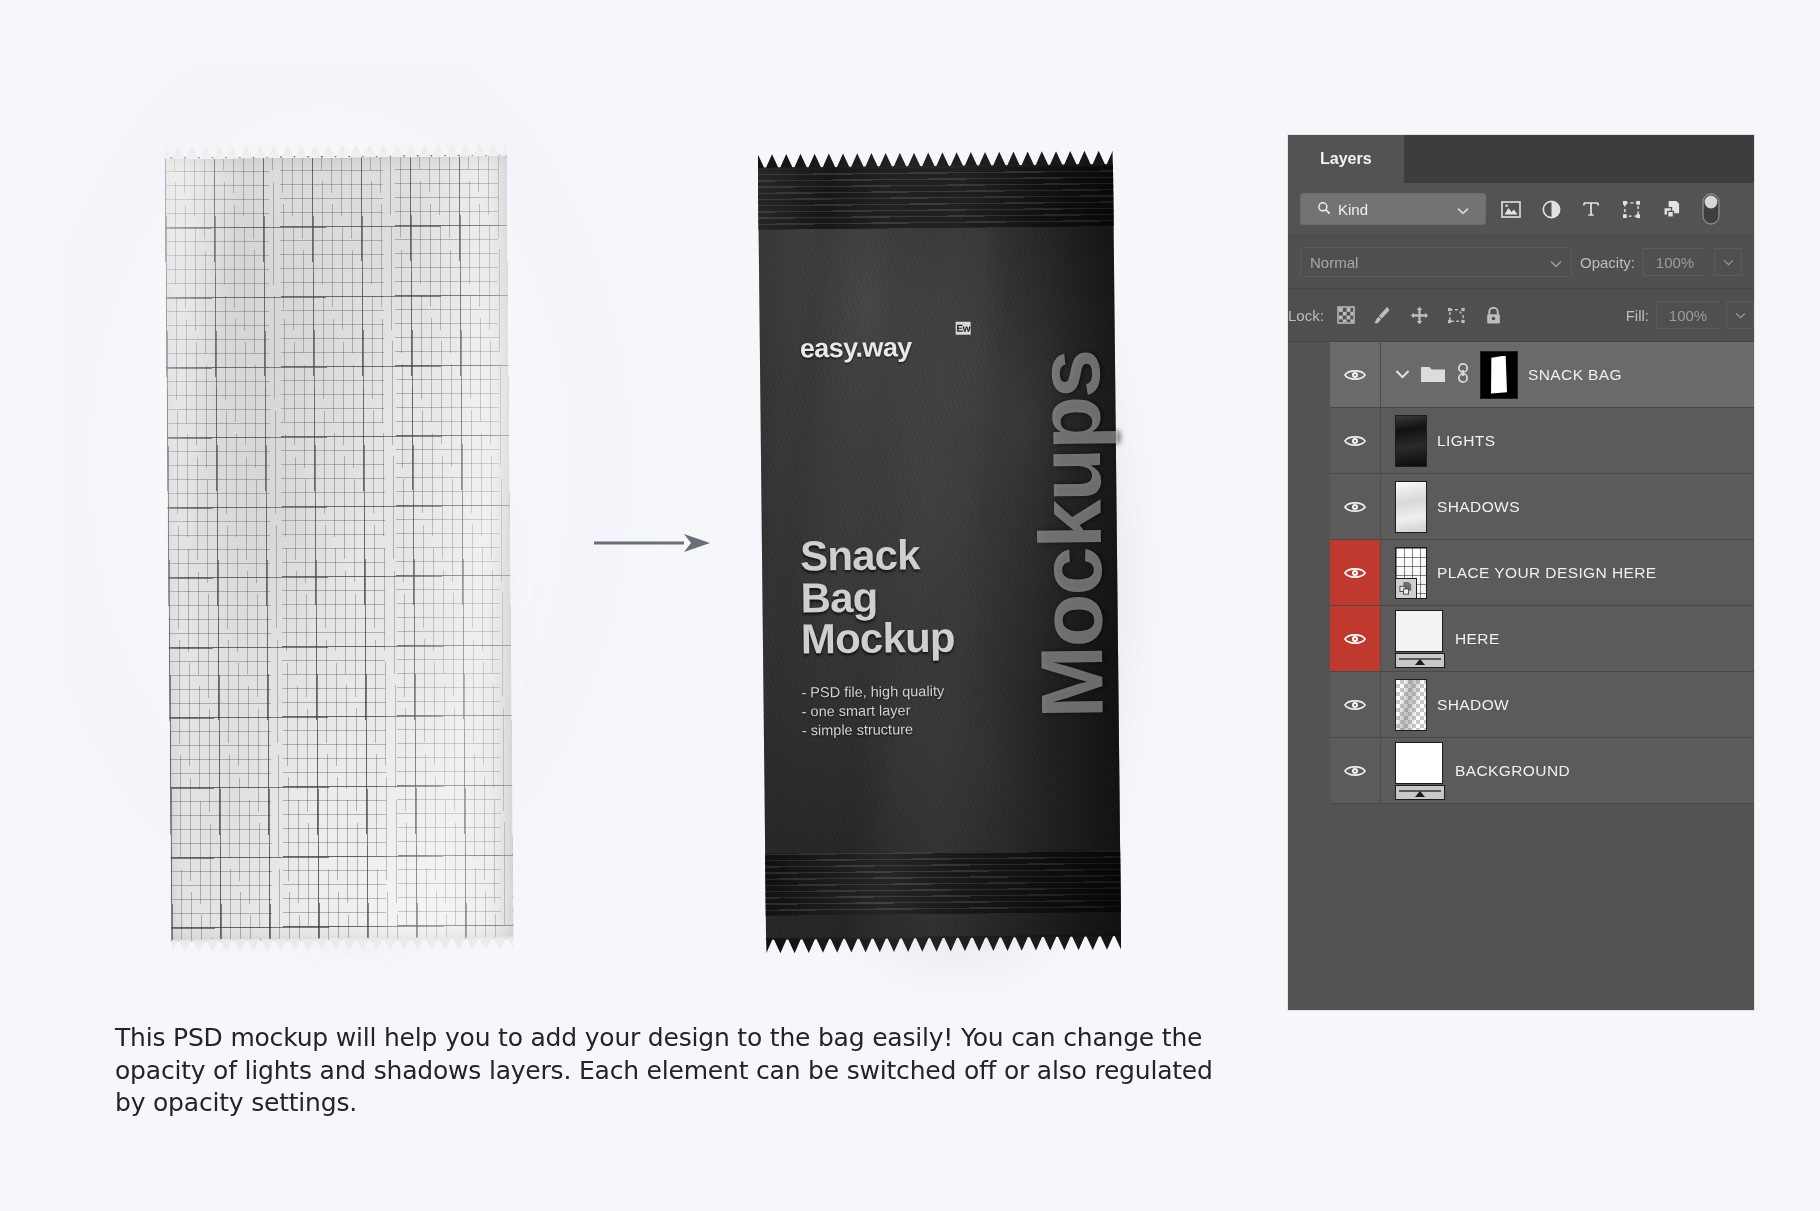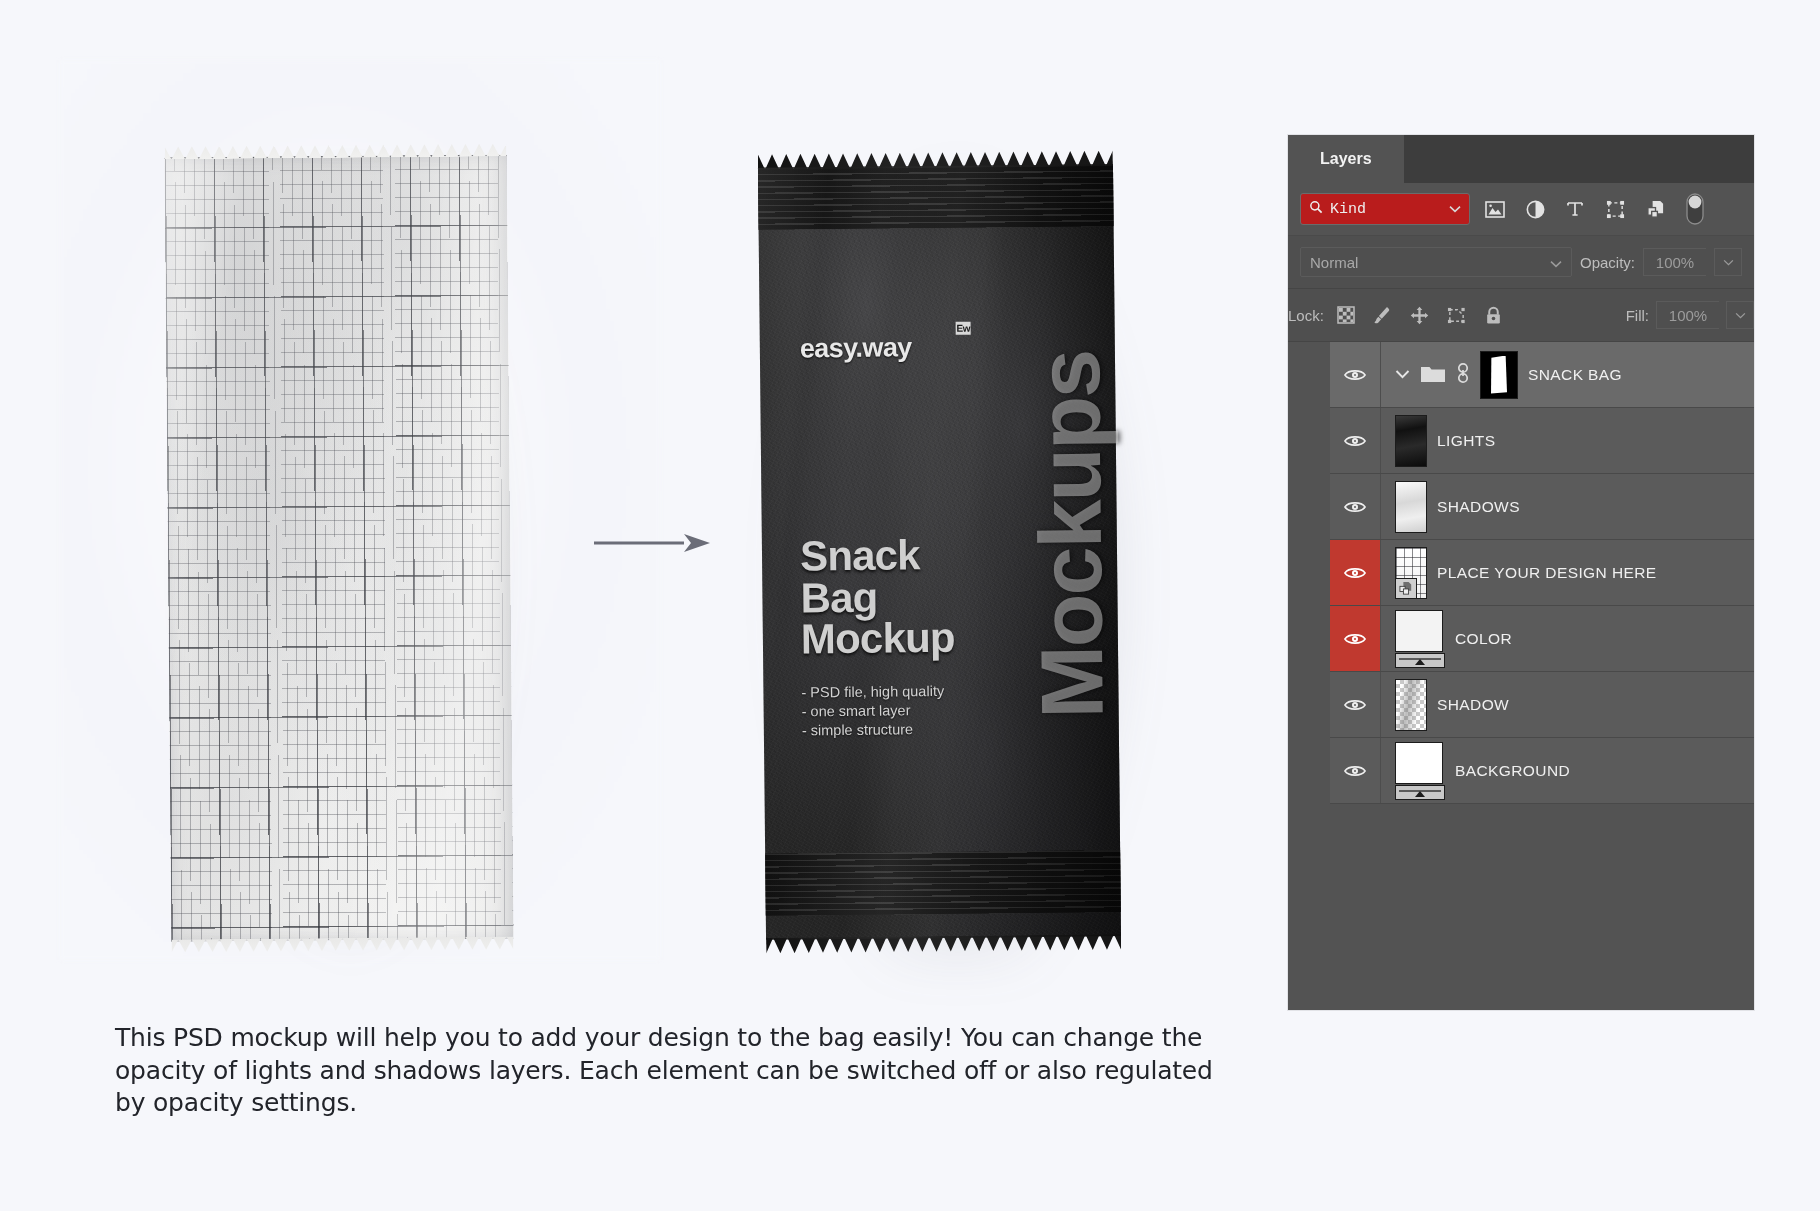--- a/index.html
+++ b/index.html
@@ -176,22 +176,22 @@
     padding:0 32px;display:flex;align-items:center;background:#535353;
     font-weight:bold;font-size:16px;color:#f2f2f2;
   }
   .ps-tab-filler{flex:1;background:#3d3d3d;}
 
   .ps-row-filter{
     height:52px;background:#535353;display:flex;align-items:center;
     padding:0 12px;gap:10px;border-bottom:1px solid #4a4a4a;
   }
   .kind-select{
-    width:152px;height:30px;background:#b91c1c;border:1px solid #6b6b6b;border-radius:3px;
-    display:flex;align-items:center;padding:0 8px;gap:7px;font-size:15px;color:#efefef;font-family:Liberation Mono, monospace;
+    width:152px;height:30px;background:#737373;border:1px solid #6b6b6b;border-radius:3px;
+    display:flex;align-items:center;padding:0 16px;gap:7px;font-size:15px;color:#efefef;
   }
   .kind-select .caret{margin-left:auto;}
   .ficon{width:30px;height:30px;display:flex;align-items:center;justify-content:center;}
 
   .ps-row-blend{
     height:52px;background:#4f4f4f;display:flex;align-items:center;
     padding:0 12px;gap:8px;border-bottom:1px solid #454545;
   }
   .blend-select{
     flex:1;height:28px;border:1px solid #5b5b5b;border-radius:2px;background:transparent;
@@ -567,21 +567,21 @@
               <path d="M1 7.5 C5 1.5 19 1.5 23 7.5 C19 13.5 5 13.5 1 7.5 Z" fill="none" stroke="#ffffff" stroke-width="1.7"></path>
               <circle cx="12" cy="7.5" r="3.3" fill="#ffffff"></circle>
               <circle cx="12" cy="7.5" r="1.1" fill="#c0392f"></circle>
             </svg>
         </div>
         <div class="layer-main">
           <span class="solid-stack">
             <span class="thumb solid"></span>
             <span class="slider-bar"></span>
           </span>
-          <span class="lname">COLOR</span>
+          <span class="lname">HERE</span>
         </div>
       </div>
 
       <div class="layer-row">
         <div class="eye-cell">
           <svg width="22" height="14" viewBox="0 0 24 15">
               <path d="M1 7.5 C5 1.5 19 1.5 23 7.5 C19 13.5 5 13.5 1 7.5 Z" fill="none" stroke="#efefef" stroke-width="1.7"></path>
               <circle cx="12" cy="7.5" r="3.3" fill="#efefef"></circle>
               <circle cx="12" cy="7.5" r="1.1" fill="#5b5b5b"></circle>
             </svg>

